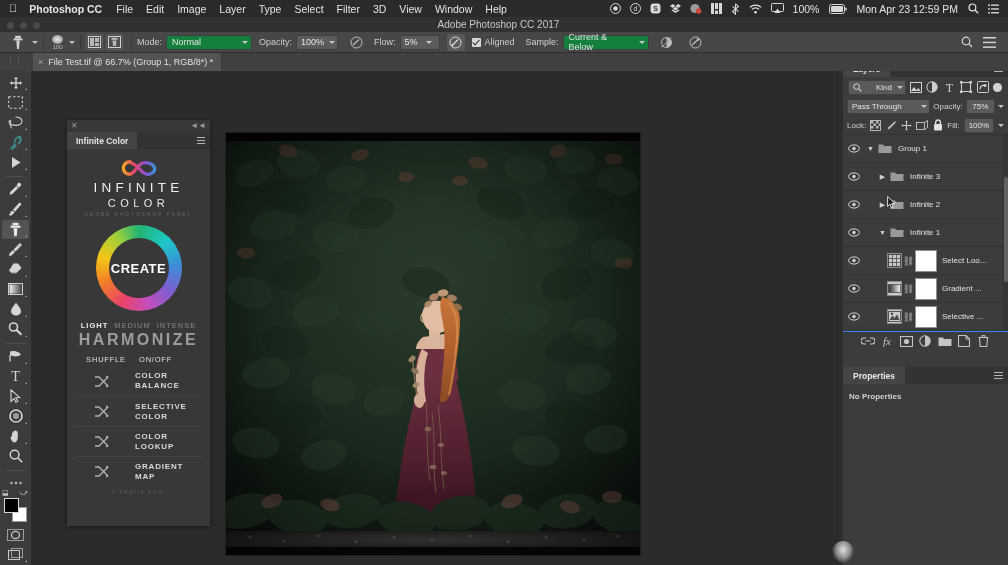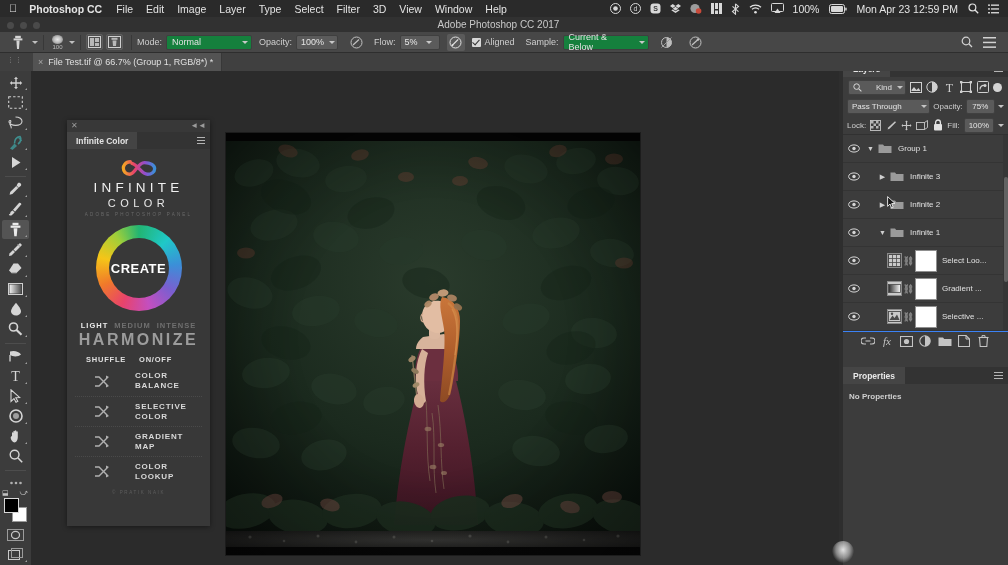--- a/index.html
+++ b/index.html
@@ -229,21 +229,21 @@
     font-weight: bold; letter-spacing: 1px;
   }
   .ic-intensity .on { color: #eaeaea; }
   .ic-intensity .off { color: #6f6f6f; }
   .ic-harmonize {
     font-size: 16px; font-weight: bold; letter-spacing: 2.5px;
     color: #9c9c9c; margin-top: 1px;
   }
   .ic-colhead {
     display: flex; width: 100%; margin-top: 6px; padding: 0 4px;
-    font-size: 7.5px; font-weight: bold; letter-spacing: 0.8px; color: #e0e0e0;
+    font-size: 7.5px; font-weight: normal; letter-spacing: 0.8px; color: #e0e0e0;
   }
   .ic-colhead .c1 { width: 54px; text-align: center; }
   .ic-colhead .c2 { flex: 1; padding-left: 6px; }
   .ic-rows { width: 100%; margin-top: 2px; }
   .ic-row {
     display: flex; align-items: center; min-height: 30px;
     border-top: 1px dotted #4a4a4a;
   }
   .ic-row:first-child { border-top: none; }
   .ic-row .shuf { width: 54px; display: flex; justify-content: center; }
@@ -860,32 +860,32 @@
           </div>
           <div class="ic-row">
             <span class="shuf">
               <svg width="16" height="13" viewBox="0 0 16 13">
                   <path d="M1 2 L5 2 L14 11" stroke="#b0b0b0" stroke-width="1.4" fill="none"></path>
                   <path d="M1 11 L5 11 L14 2" stroke="#b0b0b0" stroke-width="1.4" fill="none"></path>
                   <path d="M12 0.5 L15 2 L12 3.5" fill="#b0b0b0"></path>
                   <path d="M12 9.5 L15 11 L12 12.5" fill="#b0b0b0"></path>
                 </svg>
             </span>
-            <span class="nm">GRADIENT MAP</span>
+            <span class="nm">COLOR LOOKUP</span>
           </div>
           <div class="ic-row">
             <span class="shuf">
               <svg width="16" height="13" viewBox="0 0 16 13">
                   <path d="M1 2 L5 2 L14 11" stroke="#b0b0b0" stroke-width="1.4" fill="none"></path>
                   <path d="M1 11 L5 11 L14 2" stroke="#b0b0b0" stroke-width="1.4" fill="none"></path>
                   <path d="M12 0.5 L15 2 L12 3.5" fill="#b0b0b0"></path>
                   <path d="M12 9.5 L15 11 L12 12.5" fill="#b0b0b0"></path>
                 </svg>
             </span>
-            <span class="nm">COLOR LOOKUP</span>
+            <span class="nm">GRADIENT MAP</span>
           </div>
         </div>
         <div class="ic-foot">© PRATIK NAIK</div>
       </div>
     </div>
 
     <div class="docwin">
       <div class="photo">
         <svg width="414" height="422" viewBox="0 0 414 422" preserveAspectRatio="none">
           <defs>

